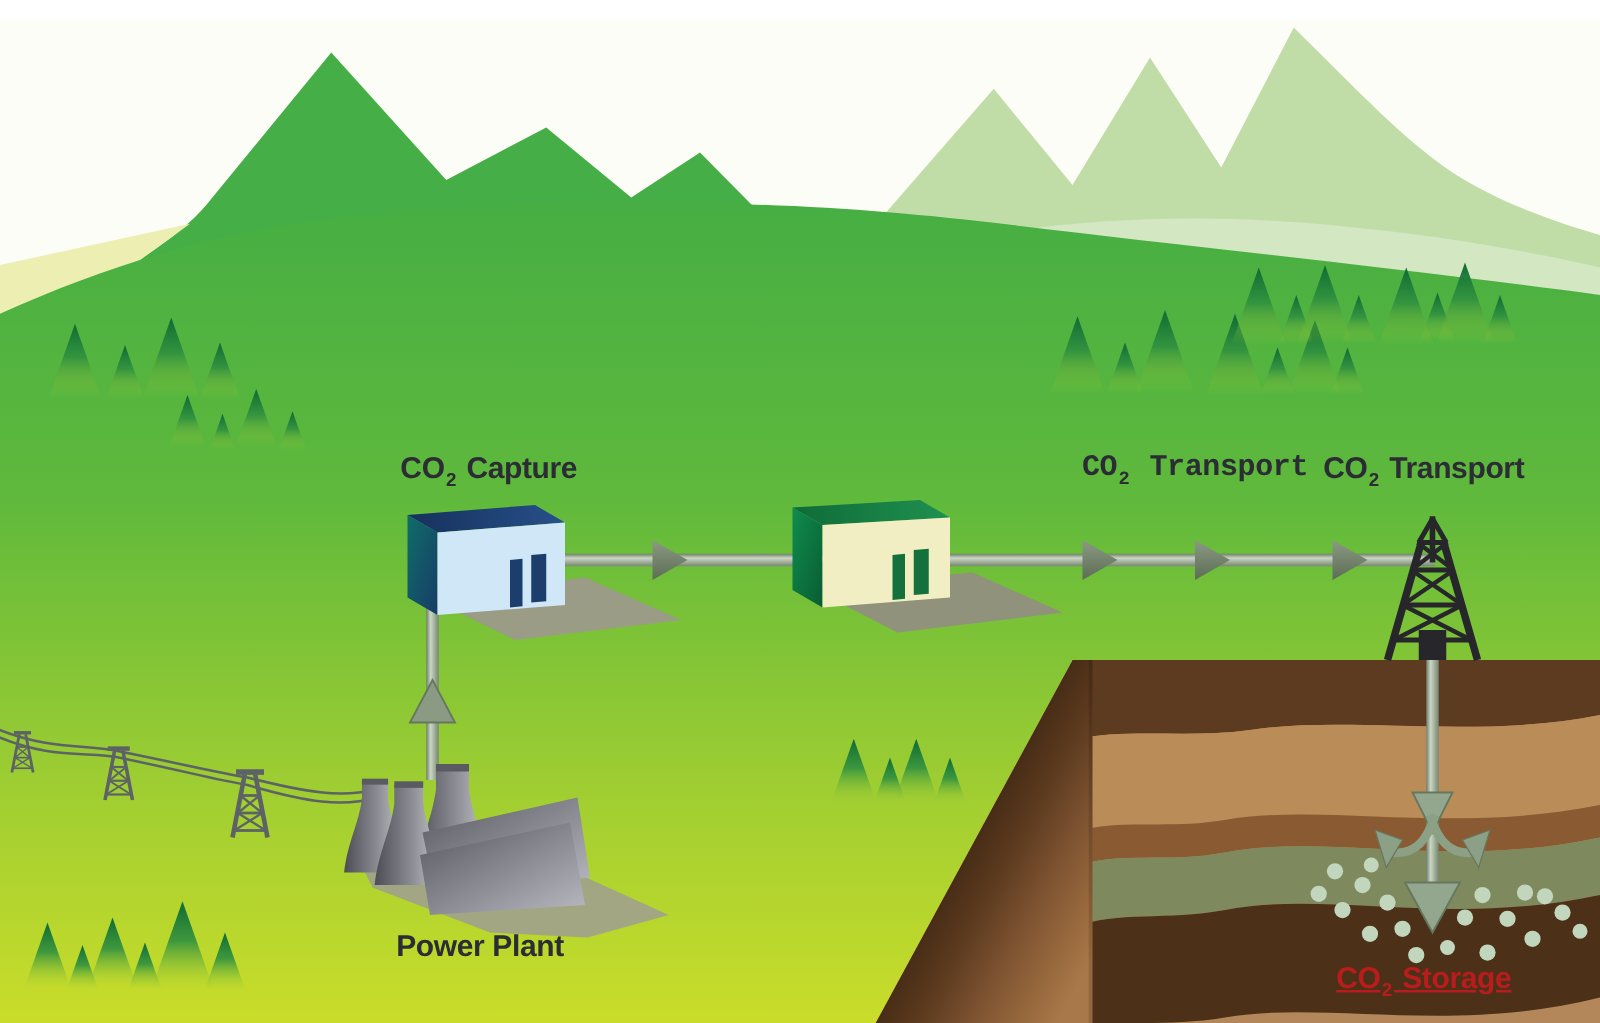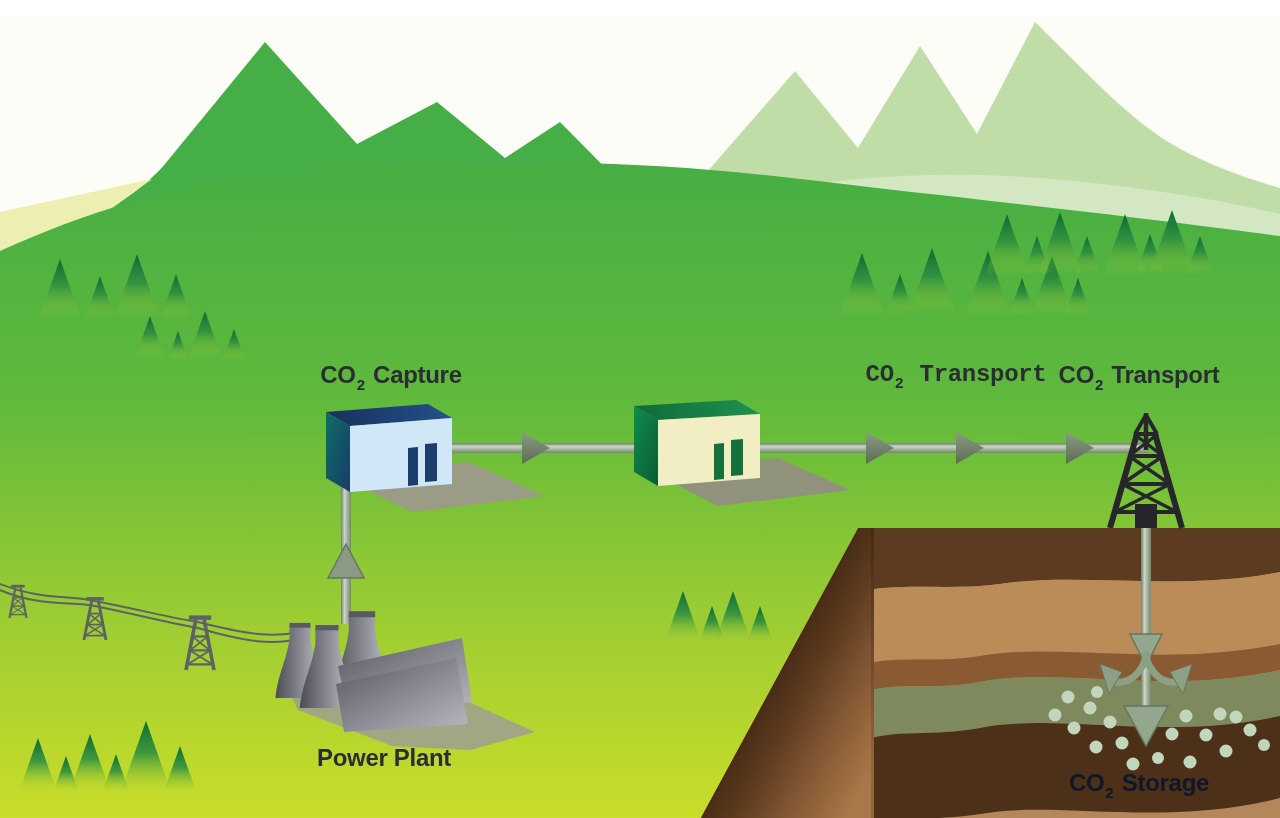--- a/index.html
+++ b/index.html
@@ -290,17 +290,17 @@
 </div>
 <div class="flow-label" style="left:956px; top:345px;font-family:Liberation Mono, monospace;">
   <span>CO</span><span class="sub">2</span><span> Transport</span>
 </div>
 <div class="flow-label" style="left:1139px; top:345px;">
   <span>CO</span><span class="sub">2</span><span> Transport</span>
 </div>
 <div class="flow-label" style="left:384px; top:728px;">
   <span>Power Plant</span>
 </div>
-<div class="flow-label" style="left:1139px; top:753px; color:#0f172a;">
+<div class="flow-label" style="left:1139px; top:753px; color:#b91c1c;text-decoration:underline;">
   <span>CO</span><span class="sub">2</span><span> Storage</span>
 </div>
 
 </div>
 
 </body></html>

